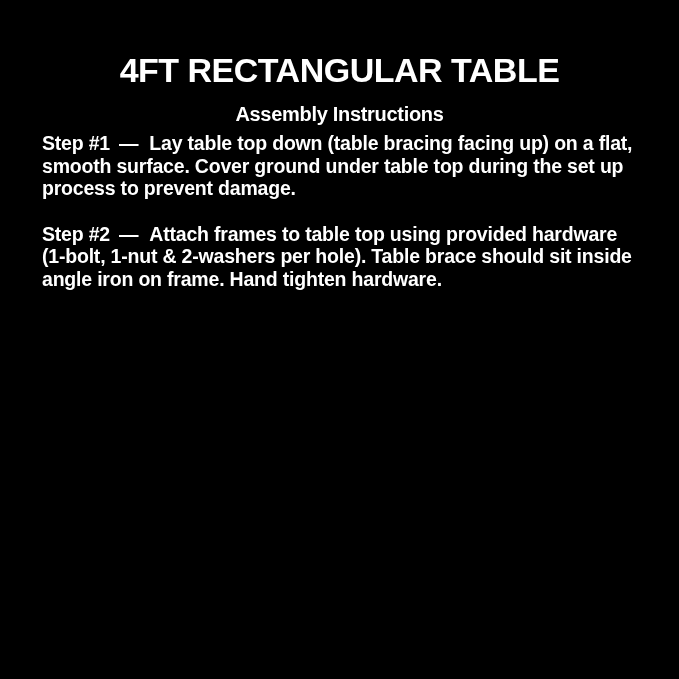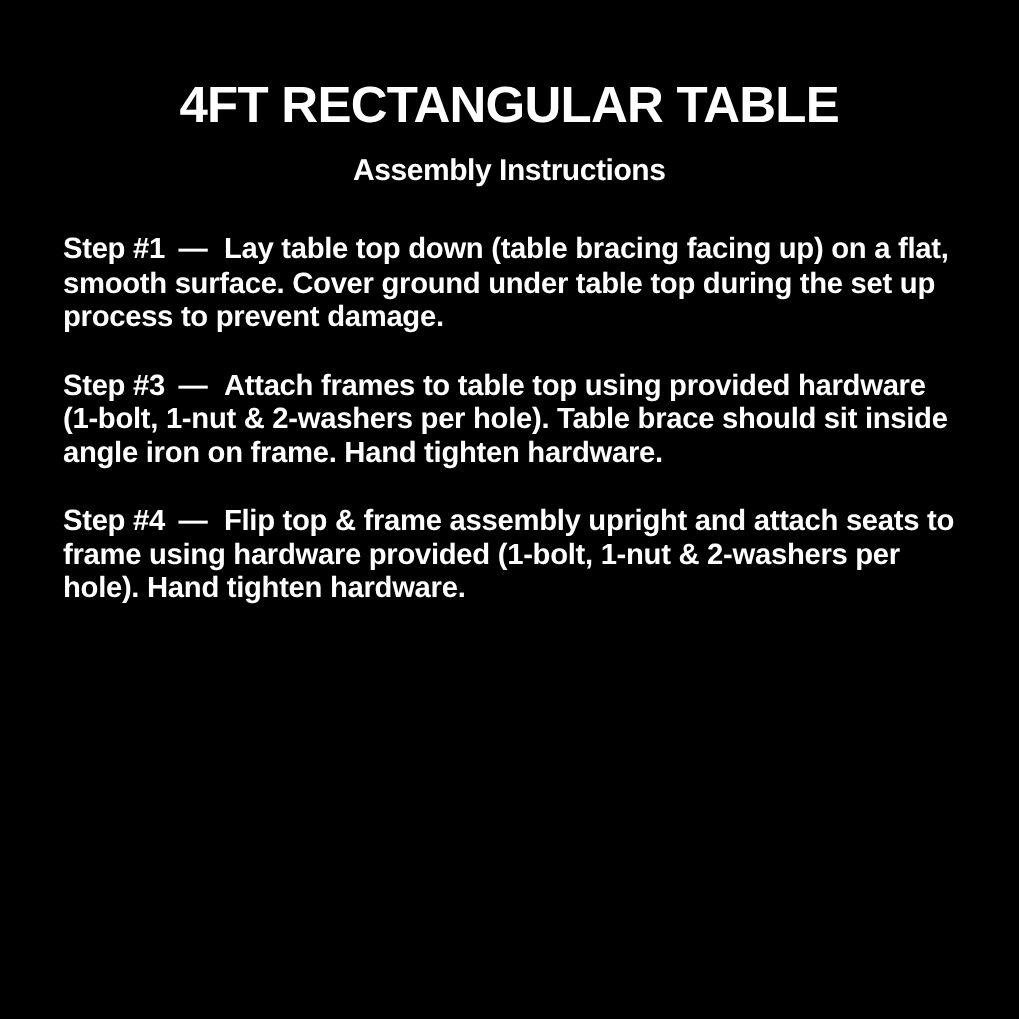--- a/index.html
+++ b/index.html
@@ -29,21 +29,21 @@
   }
   .subtitle {
     margin: 7px 0 0 0;
     text-align: center;
     font-size: 20px;
     line-height: 1.1;
     letter-spacing: -0.3px;
     font-weight: 700;
   }
   .steps {
-    margin-top: 30px;
+    margin-top: 7px;
     padding: 0 42px;
   }
   .step {
     margin: 0 0 23px 0;
     font-size: 19.5px;
     line-height: 22.5px;
     letter-spacing: -0.2px;
     text-align: left;
   }
   .step .dash {
@@ -53,19 +53,18 @@
 </head>
 <body>
 
 <div class="page">
   <h1 class="title">4FT RECTANGULAR TABLE</h1>
   <h2 class="subtitle">Assembly Instructions</h2>
 
   <div class="steps">
     <p class="step"><span class="label">Step #1</span><span class="dash">—</span><span class="text">Lay table top down (table bracing facing up) on a flat, smooth surface. Cover ground under table top during the set up process to prevent damage.</span></p>
 
-    <p class="step"><span class="label">Step #3</span><span class="dash">—</span><span class="text">Attach frames to table top using provided hardware (1-bolt, 1-nut &amp; 2-washers per hole). Table brace should sit inside angle iron on frame. Hand tighten hardware.</span></p>
+    <p class="step"><span class="label">Step #2</span><span class="dash">—</span><span class="text">Attach frames to table top using provided hardware (1-bolt, 1-nut &amp; 2-washers per hole). Table brace should sit inside angle iron on frame. Hand tighten hardware.</span></p>
 
 
-    <p class="step"><span class="label">Step #4</span><span class="dash">—</span><span class="text">Flip top &amp; frame assembly upright and attach seats to frame using hardware provided (1-bolt, 1-nut &amp; 2-washers per hole). Hand tighten hardware.</span></p>
 
   </div>
 </div>
 
 </body></html>

